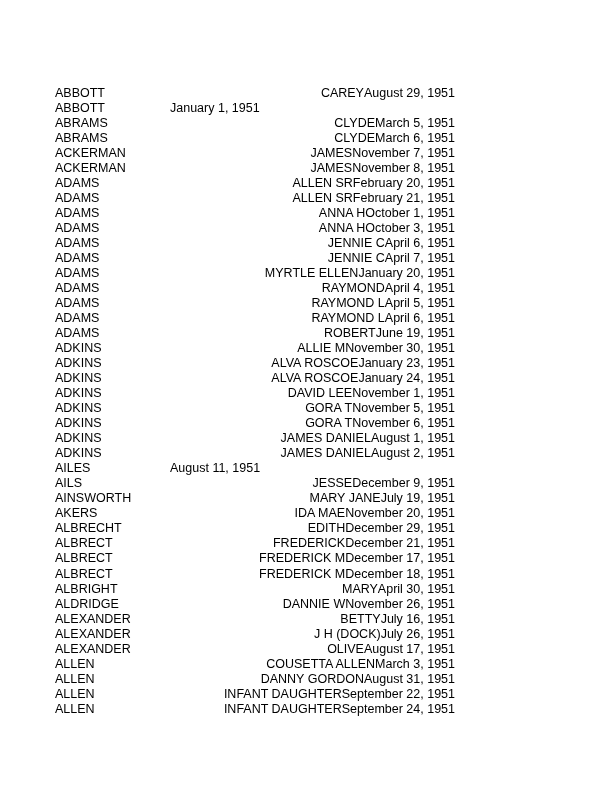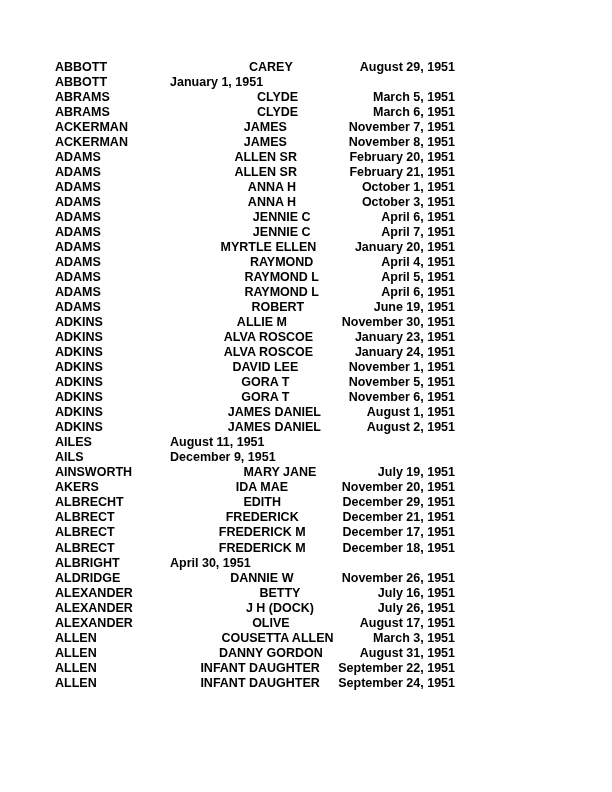--- a/index.html
+++ b/index.html
@@ -13,39 +13,38 @@
     height: 792px;
     background: #ffffff;
     overflow: hidden;
     font-family: "Liberation Sans", "DejaVu Sans", sans-serif;
     font-size: 12.5px;
     color: #000000;
   }
   .records {
     position: absolute;
     left: 55px;
-    top: 60px;
+    top: 86px;
     width: 400px;
-    font-weight: bold;
   }
   .row {
     display: flex;
     height: 15.03px;
     line-height: 15.03px;
     white-space: nowrap;
   }
   .col-surname {
     width: 115px;
     flex: 0 0 115px;
     text-align: left;
     overflow: visible;
   }
   .col-given {
     flex: 1 1 auto;
-    text-align: center;
+    text-align: right;
     overflow: visible;
     margin-left: 12px;
   }
   .col-date {
     flex: 0 0 auto;
     text-align: left;
   }
 </style>
 </head>
 <body>
@@ -202,20 +201,21 @@
     <span class="col-date">August 2, 1951</span>
   </div>
 
   <div class="row">
     <span class="col-surname">AILES</span>
     <span class="col-date">August 11, 1951</span>
   </div>
 
   <div class="row">
     <span class="col-surname">AILS</span>
+    <span class="col-given">JESSE</span>
     <span class="col-date">December 9, 1951</span>
   </div>
 
   <div class="row">
     <span class="col-surname">AINSWORTH</span>
     <span class="col-given">MARY JANE</span>
     <span class="col-date">July 19, 1951</span>
   </div>
 
   <div class="row">
@@ -243,20 +243,21 @@
   </div>
 
   <div class="row">
     <span class="col-surname">ALBRECT</span>
     <span class="col-given">FREDERICK M</span>
     <span class="col-date">December 18, 1951</span>
   </div>
 
   <div class="row">
     <span class="col-surname">ALBRIGHT</span>
+    <span class="col-given">MARY</span>
     <span class="col-date">April 30, 1951</span>
   </div>
 
   <div class="row">
     <span class="col-surname">ALDRIDGE</span>
     <span class="col-given">DANNIE W</span>
     <span class="col-date">November 26, 1951</span>
   </div>
 
   <div class="row">

